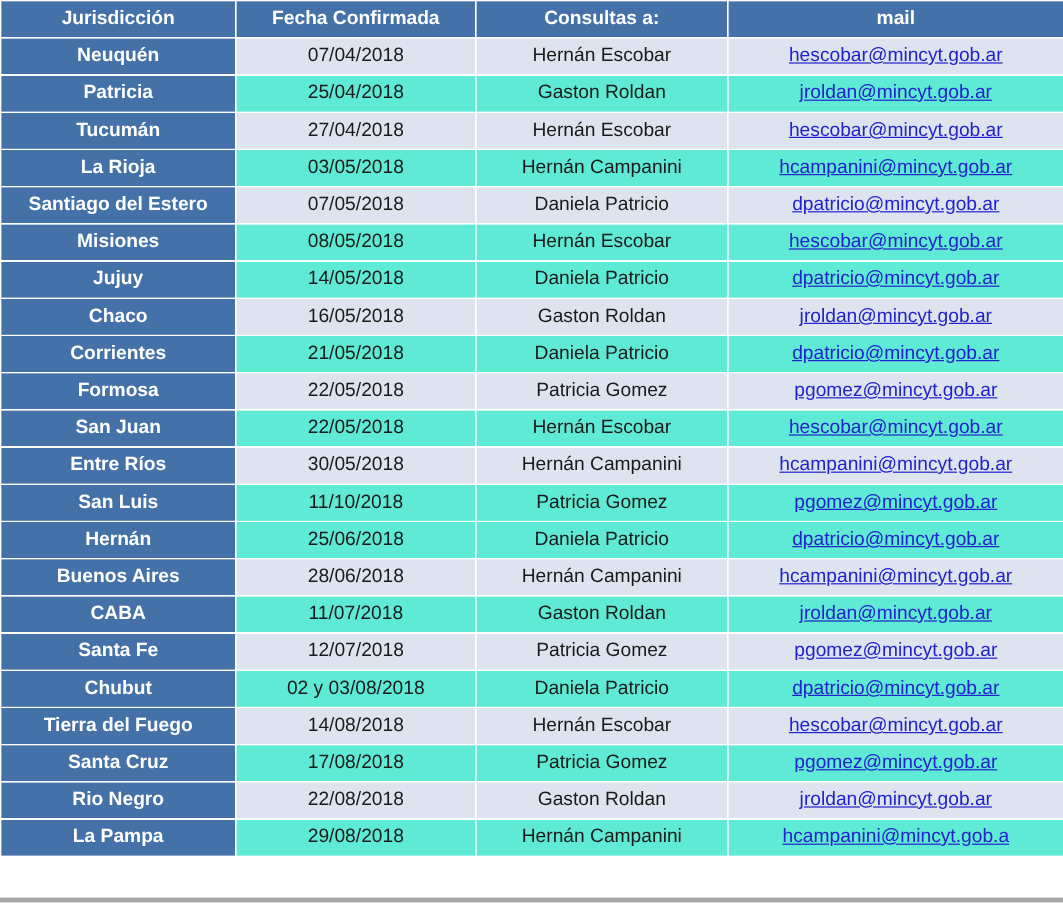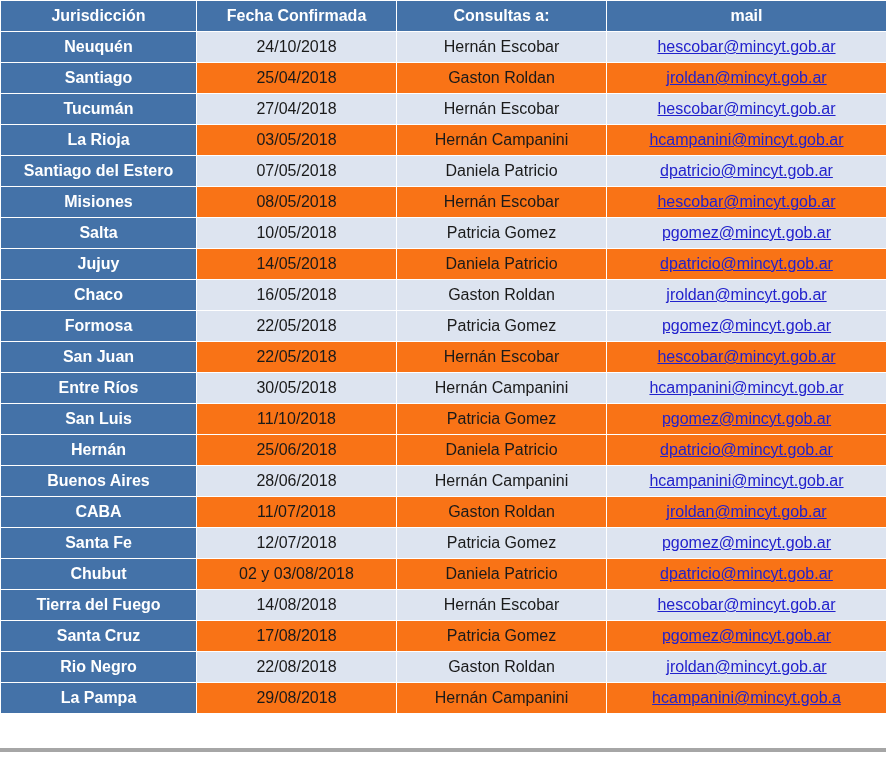--- a/index.html
+++ b/index.html
@@ -53,21 +53,21 @@
     color: #ffffff;
     font-weight: bold;
     font-size: 16px;
     margin-left: 47px;
   }
   
   td.data {
     color: #1a1a1a;
   }
   tr.odd td.data { background: #dde4f0; }
-  tr.even td.data { background: #f97316; margin-top: 28px; }
+  tr.even td.data { background: #5eead4; margin-top: 28px; }
 
   td.mail {
     color: #2222cc;
     text-decoration: underline;
     font-size: 16px;
   }
   .bottom-rule {
     position: absolute;
     left: 0;
     top: 748px;
@@ -99,26 +99,26 @@
       <tr>
         <th>Jurisdicción</th>
         <th>Fecha Confirmada</th>
         <th>Consultas a:</th>
         <th>mail</th>
       </tr>
     </thead>
     <tbody id="table-body">
         <tr class="odd">
           <td class="juris">Neuquén</td>
-          <td class="data">24/10/2018</td>
-          <td class="data">Hernán Escobar</td>
-          <td class="data mail">hescobar@mincyt.gob.ar</td>
-        </tr>
-        <tr class="even">
-          <td class="juris">Santiago</td>
+          <td class="data">07/04/2018</td>
+          <td class="data">Hernán Escobar</td>
+          <td class="data mail">hescobar@mincyt.gob.ar</td>
+        </tr>
+        <tr class="even">
+          <td class="juris">Patricia</td>
           <td class="data">25/04/2018</td>
           <td class="data">Gaston Roldan</td>
           <td class="data mail">jroldan@mincyt.gob.ar</td>
         </tr>
         <tr class="odd">
           <td class="juris">Tucumán</td>
           <td class="data">27/04/2018</td>
           <td class="data">Hernán Escobar</td>
           <td class="data mail">hescobar@mincyt.gob.ar</td>
         </tr>
@@ -133,37 +133,37 @@
           <td class="data">07/05/2018</td>
           <td class="data">Daniela Patricio</td>
           <td class="data mail">dpatricio@mincyt.gob.ar</td>
         </tr>
         <tr class="even">
           <td class="juris">Misiones</td>
           <td class="data">08/05/2018</td>
           <td class="data">Hernán Escobar</td>
           <td class="data mail">hescobar@mincyt.gob.ar</td>
         </tr>
-        <tr class="odd">
-          <td class="juris">Salta</td>
-          <td class="data">10/05/2018</td>
-          <td class="data">Patricia Gomez</td>
-          <td class="data mail">pgomez@mincyt.gob.ar</td>
-        </tr>
         <tr class="even">
           <td class="juris">Jujuy</td>
           <td class="data">14/05/2018</td>
           <td class="data">Daniela Patricio</td>
           <td class="data mail">dpatricio@mincyt.gob.ar</td>
         </tr>
         <tr class="odd">
           <td class="juris">Chaco</td>
           <td class="data">16/05/2018</td>
           <td class="data">Gaston Roldan</td>
           <td class="data mail">jroldan@mincyt.gob.ar</td>
+        </tr>
+        <tr class="even">
+          <td class="juris">Corrientes</td>
+          <td class="data">21/05/2018</td>
+          <td class="data">Daniela Patricio</td>
+          <td class="data mail">dpatricio@mincyt.gob.ar</td>
         </tr>
         <tr class="odd">
           <td class="juris">Formosa</td>
           <td class="data">22/05/2018</td>
           <td class="data">Patricia Gomez</td>
           <td class="data mail">pgomez@mincyt.gob.ar</td>
         </tr>
         <tr class="even">
           <td class="juris">San Juan</td>
           <td class="data">22/05/2018</td>

